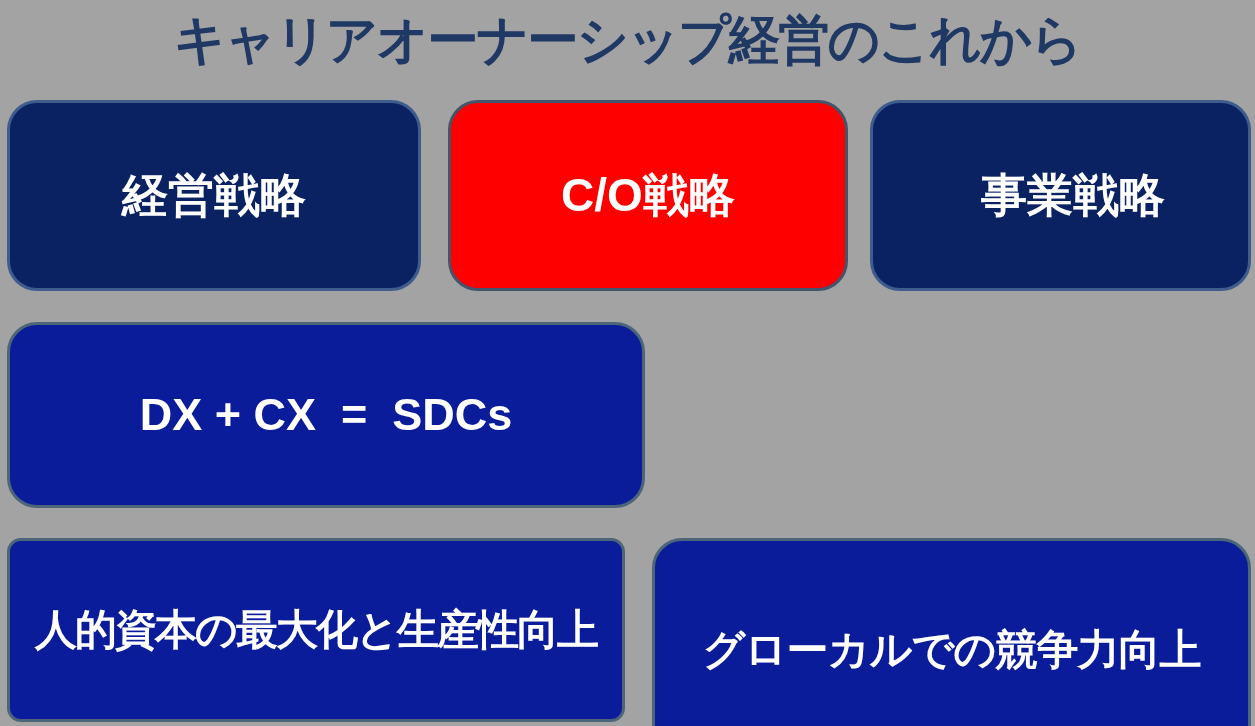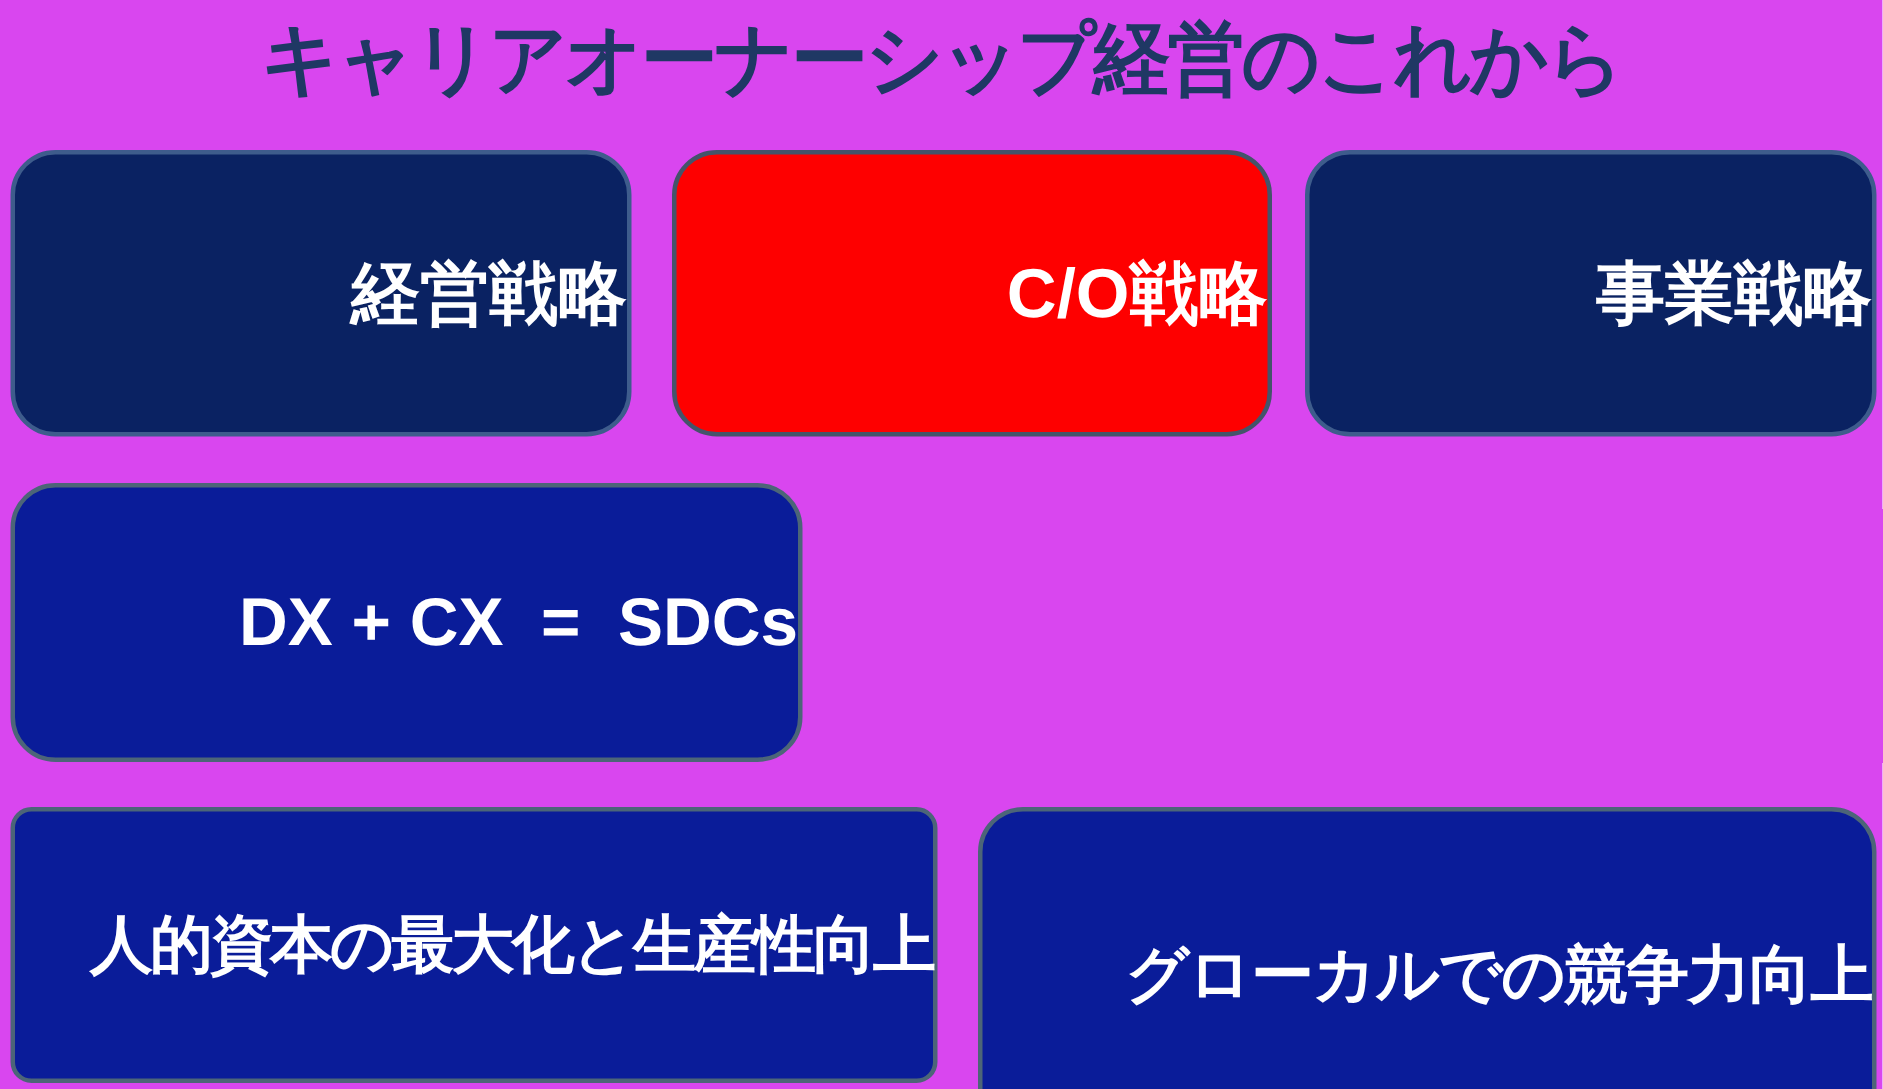--- a/index.html
+++ b/index.html
@@ -4,42 +4,42 @@
 <style>
   html, body {
     margin: 0;
     padding: 0;
     background: #ffffff;
   }
   .slide {
     position: relative;
     width: 1255px;
     height: 726px;
-    background: #d946ef;
+    background: #a3a3a3;
     overflow: hidden;
     font-family: "Liberation Sans", "DejaVu Sans", sans-serif;
   }
   .slide-title {
     position: absolute;
     top: 6px;
     left: 0;
     width: 100%;
     text-align: center;
     font-size: 53px;
     font-weight: bold;
     color: #1F3864;
     letter-spacing: -2px;
     line-height: 1.3;
     transform: scaleX(0.97);
   }
   .box {
     position: absolute;
     display: flex;
     align-items: center;
-    justify-content: flex-end;
+    justify-content: center;
     border-radius: 30px;
     box-sizing: border-box;
     color: #ffffff;
     font-weight: bold;
     text-align: center;
     white-space: pre;
   }
   .box.navy {
     background: #0A2262;
     border: 3px solid #3E5C8C;
@@ -50,21 +50,21 @@
   }
   .box.royal {
     background: #0A1C99;
     border: 3px solid #4C6578;
   }
   
   .box.b1 { left: 7px;   top: 100px; width: 414px; height: 191px; font-size: 46px; }
   .box.b2 { left: 448px; top: 100px; width: 400px; height: 191px; font-size: 46px; }
   .box.b3 { left: 870px; top: 100px; width: 381px; height: 191px; font-size: 46px; padding-left: 25px; }
   
-  .box.b4 { left: 7px;   top: 322px; width: 528px; height: 186px; font-size: 45px; }
+  .box.b4 { left: 7px;   top: 322px; width: 638px; height: 186px; font-size: 45px; }
   .box.b5 { left: 652px; top: 322px; width: 599px; height: 186px; font-size: 42px; }
   
   .box.b6 { left: 7px;   top: 538px; width: 618px; height: 184px; font-size: 42px; letter-spacing: -2px; border-radius: 14px; }
   .box.b7 { left: 652px; top: 538px; width: 599px; height: 224px; font-size: 42px; letter-spacing: -1px; }
 </style>
 </head>
 <body>
 
 <div class="slide">
 

